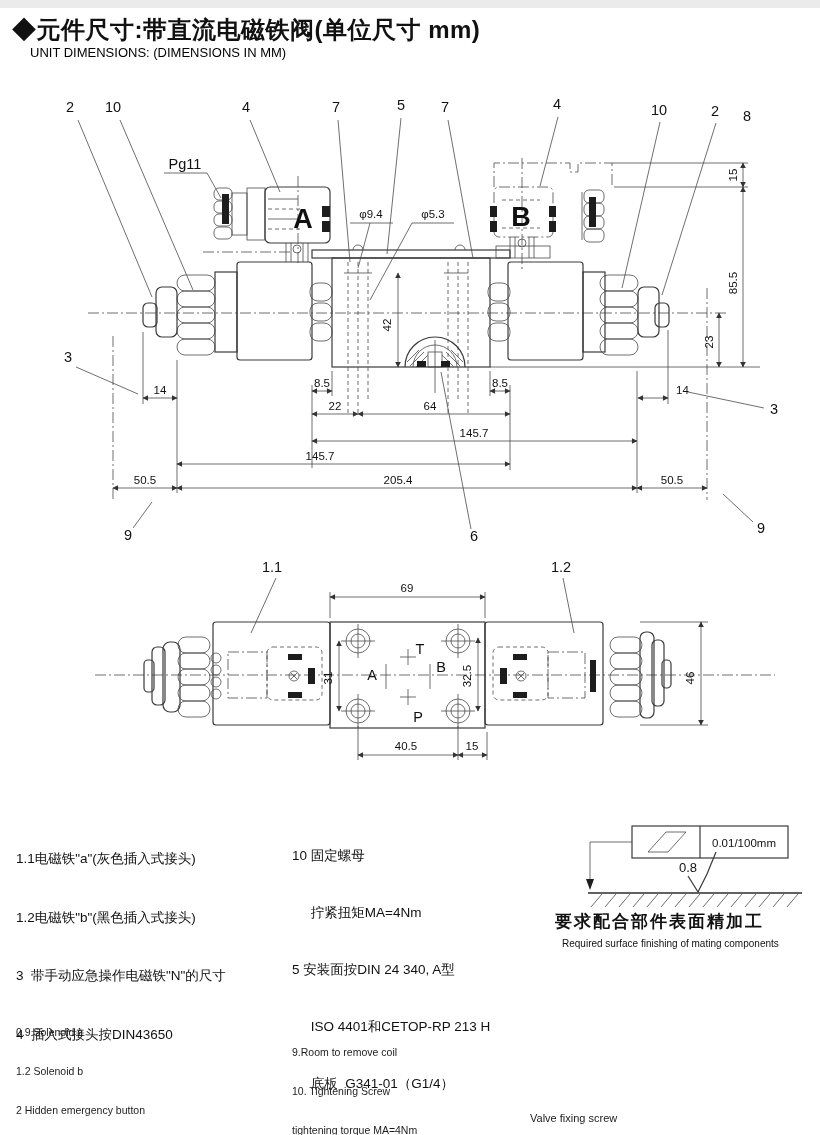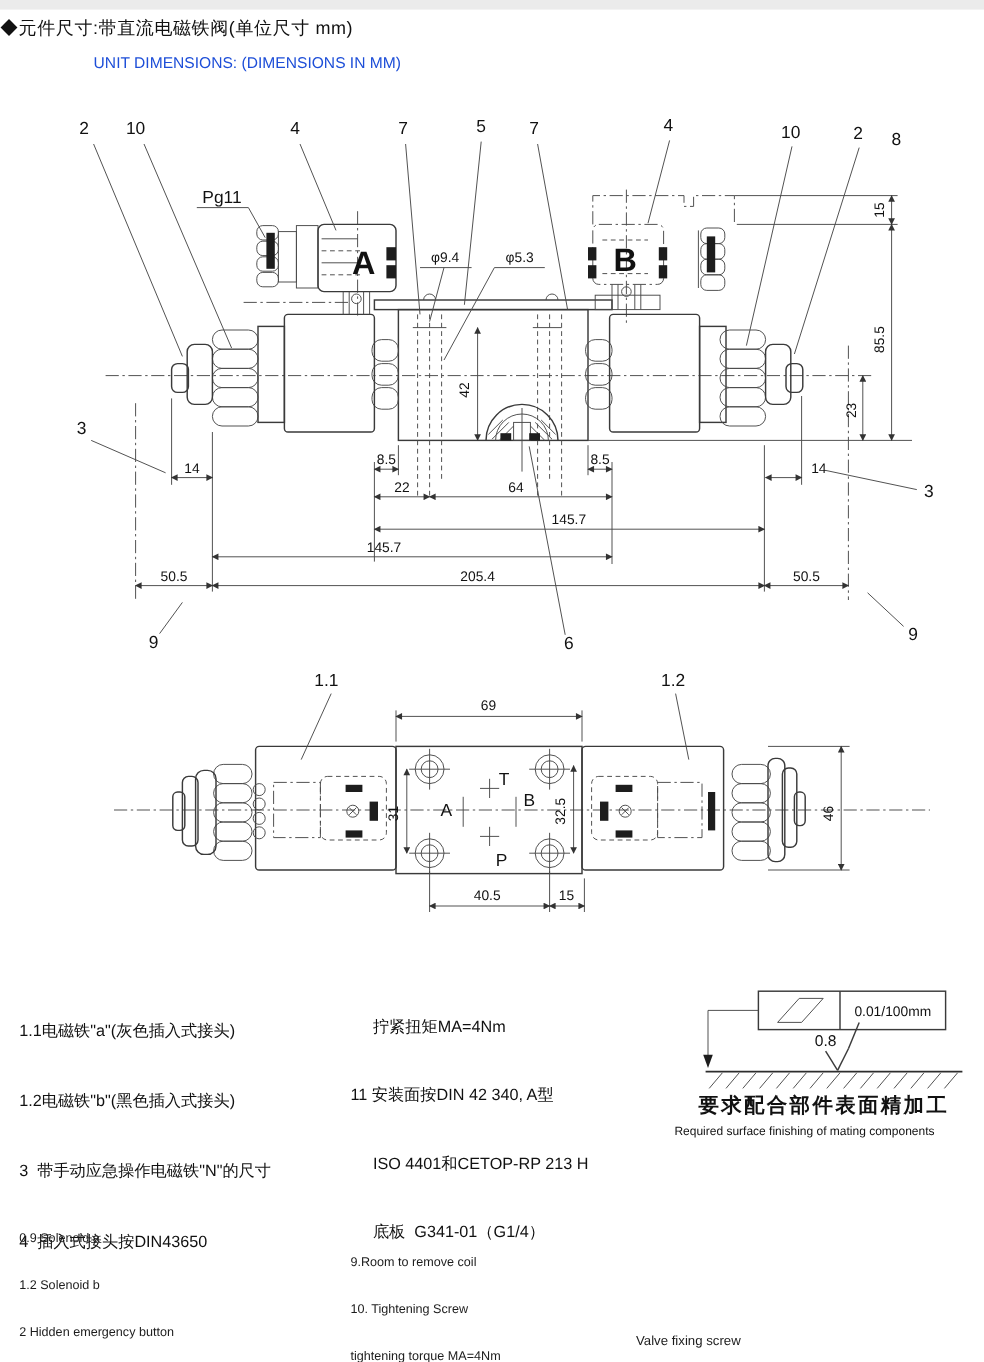--- a/index.html
+++ b/index.html
@@ -1,25 +1,25 @@
 <!DOCTYPE html>
 <html><head>
 <meta charset="utf-8">
 <style>
   html,body{margin:0;padding:0;background:#fff;}
   #page{position:relative;width:820px;height:1135px;background:#ffffff;overflow:hidden;
         font-family:"Liberation Sans",sans-serif;color:#111;}
   .abs{position:absolute;}
   #topstrip{left:0;top:0;width:820px;height:8px;background:#ebebeb;}
-  #title-zh{left:0;top:14px;font-size:15px;font-weight:normal;letter-spacing:.5px;white-space:pre;}
-  #title-en{left:30px;top:45px;font-size:13px;color:#1d4ed8;white-space:pre;margin-left:48px;}
+  #title-zh{left:12px;top:14px;font-size:24px;font-weight:bold;letter-spacing:.5px;white-space:pre;}
+  #title-en{left:30px;top:45px;font-size:13px;color:#000000;white-space:pre;}
   .noteszh{font-size:13.5px;line-height:19.5px;white-space:pre;}
   .notesen{font-size:10.5px;line-height:13px;white-space:pre;color:#1c1c1c;}
   .noteszh div,.notesen div{white-space:pre;}
-  #cap-zh{left:582px;top:910px;font-size:17px;font-weight:bold;letter-spacing:2px;white-space:pre;}
+  #cap-zh{left:555px;top:910px;font-size:17px;font-weight:bold;letter-spacing:2px;white-space:pre;}
   #cap-en{left:562px;top:938px;font-size:10px;white-space:pre;}
   
   svg{overflow:visible;}
   .s{fill:none;stroke:#3a3a3a;stroke-width:1.2;}
   .t{fill:none;stroke:#4a4a4a;stroke-width:0.8;}
   .dsh{fill:none;stroke:#4a4a4a;stroke-width:0.8;stroke-dasharray:4 3;}
   .cd{fill:none;stroke:#4a4a4a;stroke-width:0.8;stroke-dasharray:11 3 2 3;}
   .fb{fill:#1d1d1d;stroke:none;}
   text.d{font-family:"Liberation Sans",sans-serif;font-size:11.5px;fill:#111;stroke:none;}
   text.c{font-family:"Liberation Sans",sans-serif;font-size:14.5px;fill:#111;stroke:none;}
@@ -400,22 +400,23 @@
     
     
     
     
     
     
     
   </div>
 
   <div class="abs noteszh" style="left:292px;top:808px;line-height:19px">
+    <div>10 固定螺母</div>
     <div>     拧紧扭矩MA=4Nm</div>
-    <div>11 安装面按DIN 42 340, A型</div>
+    <div>5 安装面按DIN 24 340, A型</div>
     <div>     ISO 4401和CETOP-RP 213 H</div>
     <div>     底板  G341-01（G1/4）</div>
     
     
     
     
     
   </div>
 
   <div class="abs notesen" style="left:292px;top:1020px">

